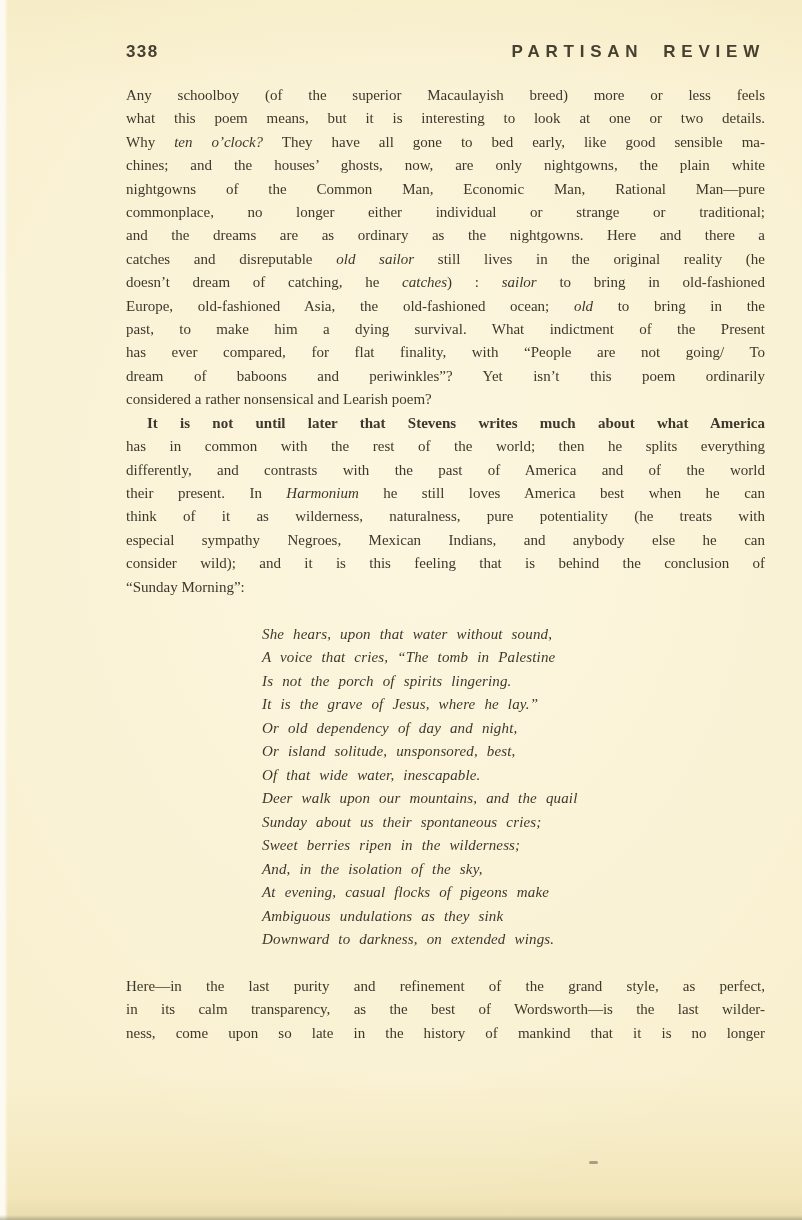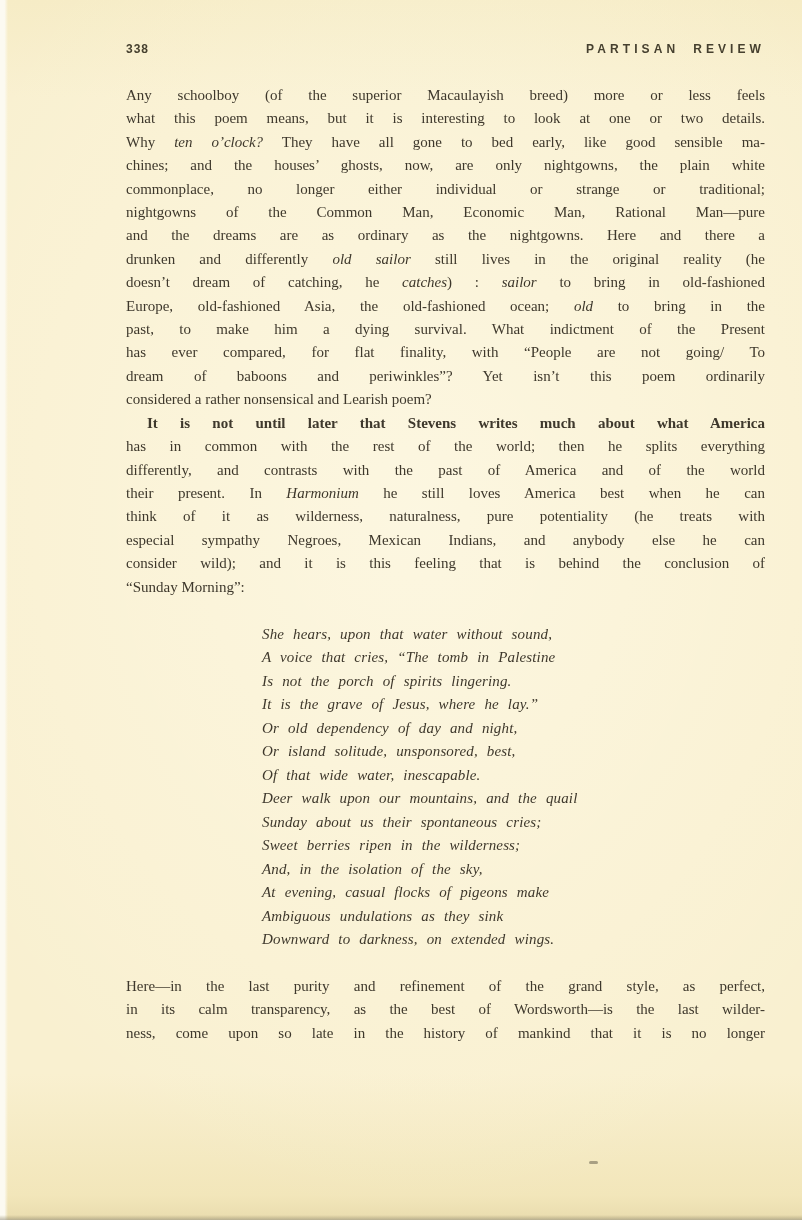--- a/index.html
+++ b/index.html
@@ -31,21 +31,21 @@
   .edge-bottom{
     position:absolute;left:0;right:0;bottom:0;height:5px;
     background:linear-gradient(180deg, rgba(160,150,115,0) 0%, rgba(150,142,110,.35) 60%, rgba(140,136,120,.55) 100%);
   }
   header{
     position:absolute;
     left:126px;right:37px;top:42px;
     display:flex;justify-content:space-between;align-items:baseline;
     font-family:"Liberation Sans", sans-serif;
     font-weight:bold;
-    font-size:12px;
+    font-size:17px;
     color:#46402f;
   }
   .page-num{letter-spacing:.08em;}
   .journal{letter-spacing:.34em;word-spacing:.55em;}
   main{
     position:absolute;
     left:126px;top:84px;
     width:639px;
     font-size:15px;
   }
@@ -86,24 +86,24 @@
     <span class="page-num">338</span>
     <span class="journal">PARTISAN REVIEW</span>
   </header>
 
   <main>
     <div id="para1" class="para">
         <div class="line just"><span>Any schoolboy (of the superior Macaulayish breed) more or less feels</span></div>
         <div class="line just"><span>what this poem means, but it is interesting to look at one or two details.</span></div>
         <div class="line just"><span>Why </span><i>ten o’clock?</i><span> They have all gone to bed early, like good sensible ma-</span></div>
         <div class="line just"><span>chines; and the houses’ ghosts, now, are only nightgowns, the plain white</span></div>
+        <div class="line just"><span>nightgowns of the Common Man, Economic Man, Rational Man—pure</span></div>
         <div class="line just"><span>commonplace, no longer either individual or strange or traditional;</span></div>
-        <div class="line just"><span>nightgowns of the Common Man, Economic Man, Rational Man—pure</span></div>
         <div class="line just"><span>and the dreams are as ordinary as the nightgowns. Here and there a</span></div>
-        <div class="line just"><span>drunken and differently </span><i>old sailor</i><span> still lives in the original reality (he</span></div>
+        <div class="line just"><span>catches and disreputable </span><i>old sailor</i><span> still lives in the original reality (he</span></div>
         <div class="line just"><span>doesn’t dream of catching, he </span><i>catches</i><span>) : </span><i>sailor</i><span> to bring in old-fashioned</span></div>
         <div class="line just"><span>Europe, old-fashioned Asia, the old-fashioned ocean; </span><i>old</i><span> to bring in the</span></div>
         <div class="line just"><span>past, to make him a dying survival. What indictment of the Present</span></div>
         <div class="line just"><span>has ever compared, for flat finality, with “People are not going/ To</span></div>
         <div class="line just"><span>dream of baboons and periwinkles”? Yet isn’t this poem ordinarily</span></div>
         <div class="line"><span>considered a rather nonsensical and Learish poem?</span></div>
       </div>
     <div id="para2" class="para indent">
         <div class="line just"><span>It is not until later that Stevens writes much about what America</span></div>
         <div class="line just"><span>has in common with the rest of the world; then he splits everything</span></div>

